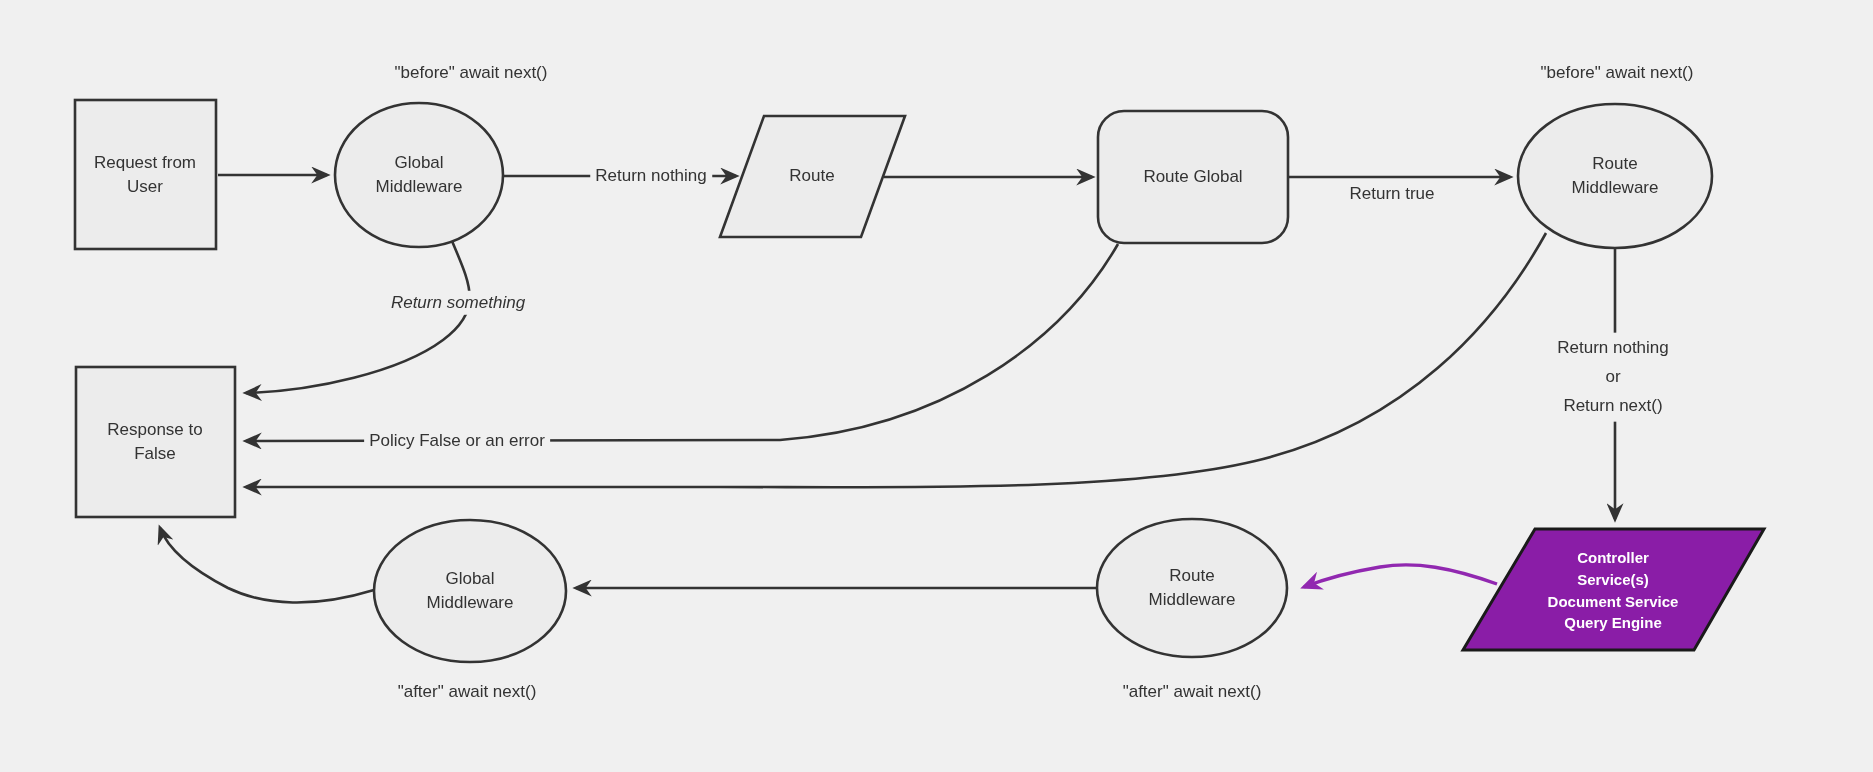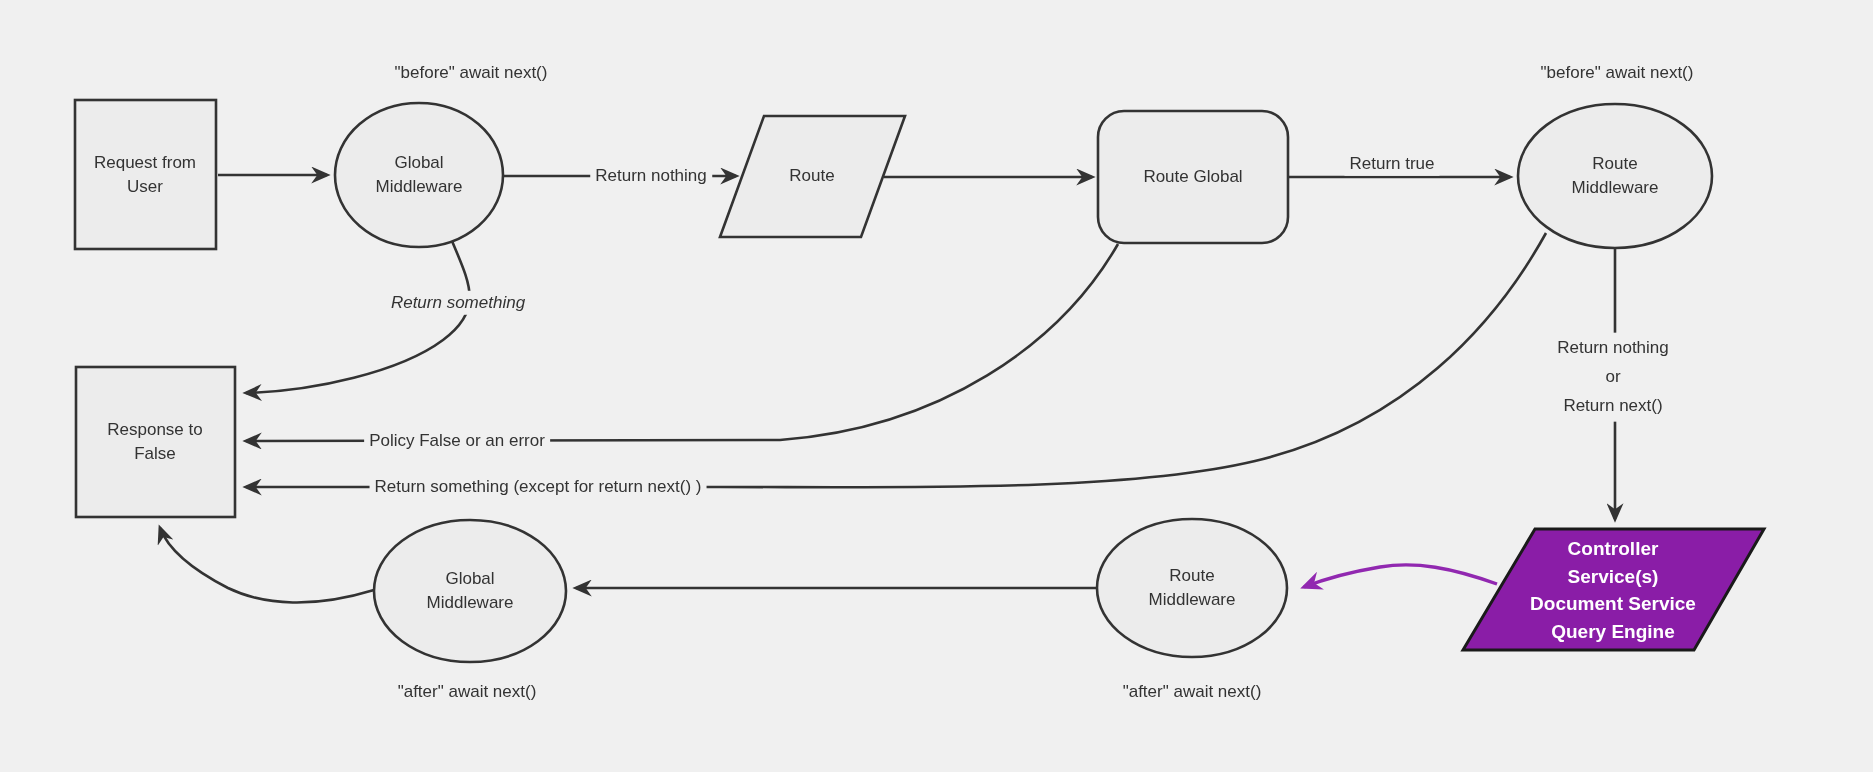--- a/index.html
+++ b/index.html
@@ -23,21 +23,21 @@
     text-align:center;white-space:pre-line;pointer-events:none;
   }
   .label.on-line{background:var(--background,#f0f0f0);padding:1px 5px;}
   .label.tall{line-height:1.7;}
   .node-label{
     position:absolute;transform:translate(-50%,-50%);
     color:var(--text,#333);font-size:17px;line-height:1.4;
     text-align:center;white-space:pre-line;pointer-events:none;
   }
   .node-label.on-purple{
-    color:var(--text-on-purple,#fff);font-weight:bold;font-size:19px;line-height:1.45;
+    color:var(--text-on-purple,#fff);font-weight:bold;font-size:15px;line-height:1.45;
   }
 </style>
 </head>
 <body>
 
 <div class="canvas">
 
   <svg class="layer" viewBox="0 0 1873 772">
     <defs>
       <marker id="arrow" viewBox="0 0 16 14" refX="13" refY="7" markerWidth="20" markerHeight="17" markerUnits="userSpaceOnUse" orient="auto-start-reverse">
@@ -86,23 +86,22 @@
   <div class="node-label" style="left:1192px;top:588px;">Route
 Middleware</div>
   <div class="node-label" style="left:470px;top:591px;">Global
 Middleware</div>
   <div class="node-label" style="left:155px;top:442px;">Response to
 False</div>
 
   <div class="label" style="left:471px;top:73px;">"before" await next()</div>
   <div class="label" style="left:1617px;top:73px;">"before" await next()</div>
   <div class="label on-line" style="left:651px;top:176px;">Return nothing</div>
-  <div class="label on-line" style="left:1392px;top:164px;">Return true</div>
+  <div class="label on-line" style="left:1392px;top:194px;">Return true</div>
   <div class="label on-line" style="left:458px;top:303px;font-style:italic;">Return something</div>
   <div class="label on-line" style="left:457px;top:441px;">Policy False or an error</div>
-  <div class="label on-line" style="left:538px;top:487px;">Return something (except for return next() )</div>
   <div class="label on-line tall" style="left:1613px;top:377px;">Return nothing
 or
 Return next()</div>
   <div class="label" style="left:467px;top:692px;">"after" await next()</div>
   <div class="label" style="left:1192px;top:692px;">"after" await next()</div>
 
 </div>
 
 </body></html>

